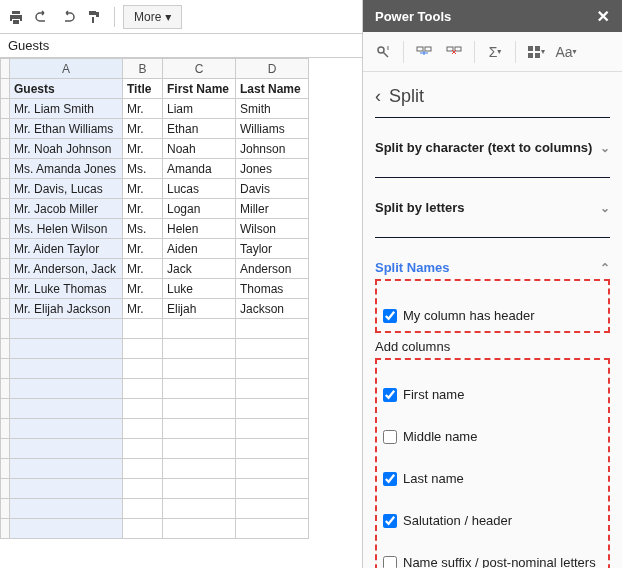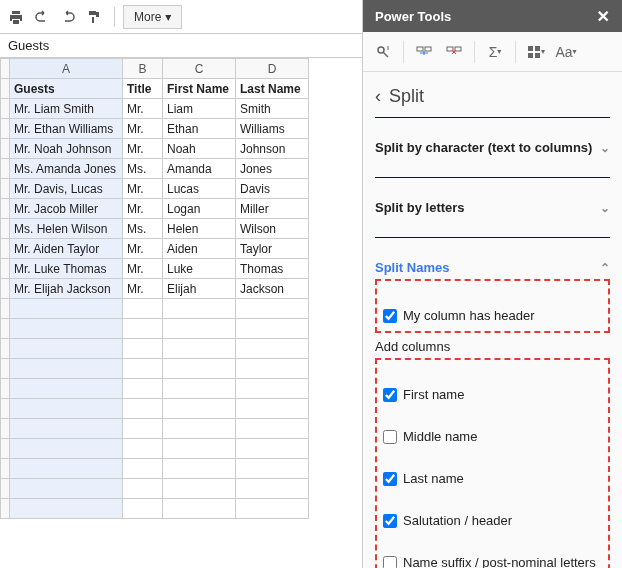--- a/index.html
+++ b/index.html
@@ -142,20 +142,27 @@
           </tr>
           <tr>
             <th class="rowh"></th>
             <td class="colAsel">Mr. Aiden Taylor</td>
             <td>Mr.</td>
             <td>Aiden</td>
             <td>Taylor</td>
           </tr>
           <tr>
             <th class="rowh"></th>
+            <td class="colAsel">Mr. Anderson, Jack</td>
+            <td>Mr.</td>
+            <td>Jack</td>
+            <td>Anderson</td>
+          </tr>
+          <tr>
+            <th class="rowh"></th>
             <td class="colAsel">Mr. Luke Thomas</td>
             <td>Mr.</td>
             <td>Luke</td>
             <td>Thomas</td>
           </tr>
           <tr>
             <th class="rowh"></th>
             <td class="colAsel">Mr. Elijah Jackson</td>
             <td>Mr.</td>
             <td>Elijah</td>

